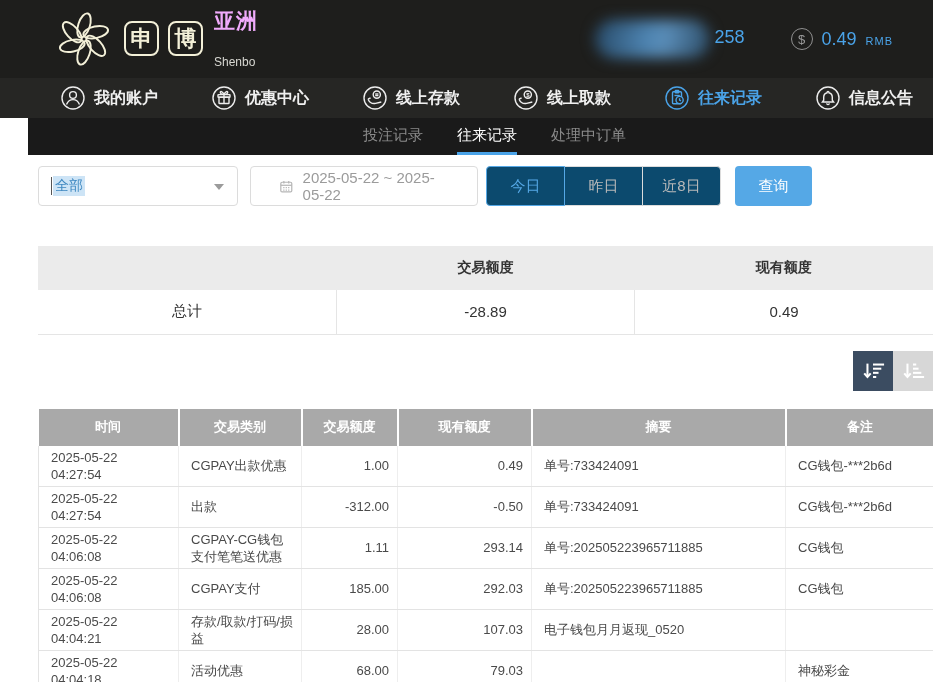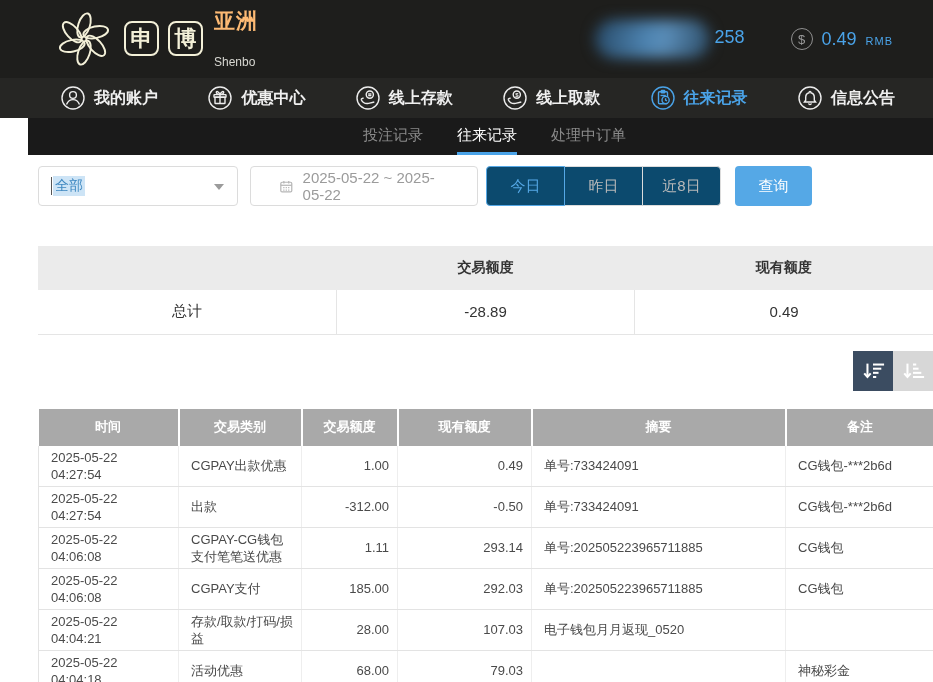--- a/index.html
+++ b/index.html
@@ -6,34 +6,34 @@
   html,body { background:#fff; }
   body { font-family:"Liberation Sans","DejaVu Sans",sans-serif; }
   .page { position:relative; width:933px; height:682px; overflow:hidden; background:#fff; }
 
   
   .top-header { height:78px; background:#1e1e1c; display:flex; align-items:center; justify-content:space-between; padding:0 40px 0 55px; }
   .brand { display:flex; align-items:center; gap:9px; }
   .brand-flower { width:58px; height:58px; margin-right:2px; }
   .brand-box { width:35px; height:35px; border:2px solid #f3f0d8; border-radius:8px; color:#f3f0d8; font-size:22px; font-weight:bold; display:flex; align-items:center; justify-content:center; }
   .brand-region { display:flex; flex-direction:column; line-height:1.05; margin-left:2px; }
-  .brand-region .cn { color:#fdba74; font-size:21px; font-weight:bold; letter-spacing:1px; }
+  .brand-region .cn { color:#f0abfc; font-size:21px; font-weight:bold; letter-spacing:1px; }
   .brand-region .en { color:#d8d8d2; font-size:12px;margin-top:24px; }
   .header-right { display:flex; align-items:center; gap:46px; }
   .account { position:relative; width:150px; height:46px; }
   .account-blob { position:absolute; left:0; top:4px; width:115px; height:38px; border-radius:20px;
                   background:linear-gradient(100deg,#2b4f6e 5%,#4d83b0 45%,#5a8db8 60%,#31536f 95%); filter:blur(7px); }
   .account-suffix { position:absolute; right:0; top:11px; color:#4aa3e8; font-size:18px; }
   .balance { display:flex; align-items:center; gap:9px; }
   .dollar-circle { width:22px; height:22px; border:1.5px solid #8f8f8f; border-radius:50%; color:#9a9a9a; font-size:13px; display:flex; align-items:center; justify-content:center; }
   .balance-amount { color:#4aa3e8; font-size:18px; }
   .balance-currency { color:#4aa3e8; font-size:11px; letter-spacing:1px; margin-top:4px; }
 
   
-  .main-nav { height:40px; background:#262624; display:flex; align-items:center; justify-content:space-between; padding:0 38px 0 60px; }
+  .main-nav { height:40px; background:#262624; display:flex; align-items:center; justify-content:space-between; padding:0 20px 0 60px; }
   .nav-item { display:flex; align-items:center; gap:8px; color:#f0f0f0; font-size:16px; font-weight:bold; cursor:pointer; }
   .nav-item svg { display:block; }
   .nav-item.active { color:#4aa3e8; }
 
   
   .sub-nav { height:37px; background:#1a1a1a; display:flex; justify-content:center; gap:34px; position:relative; left:28px; }
   .sub-tab { color:#8b8b8b; font-size:15px; line-height:34px; height:37px; border-bottom:3px solid transparent; cursor:pointer; }
   .sub-tab.active { color:#fff; border-bottom-color:#4aa3e8; }
 
   

